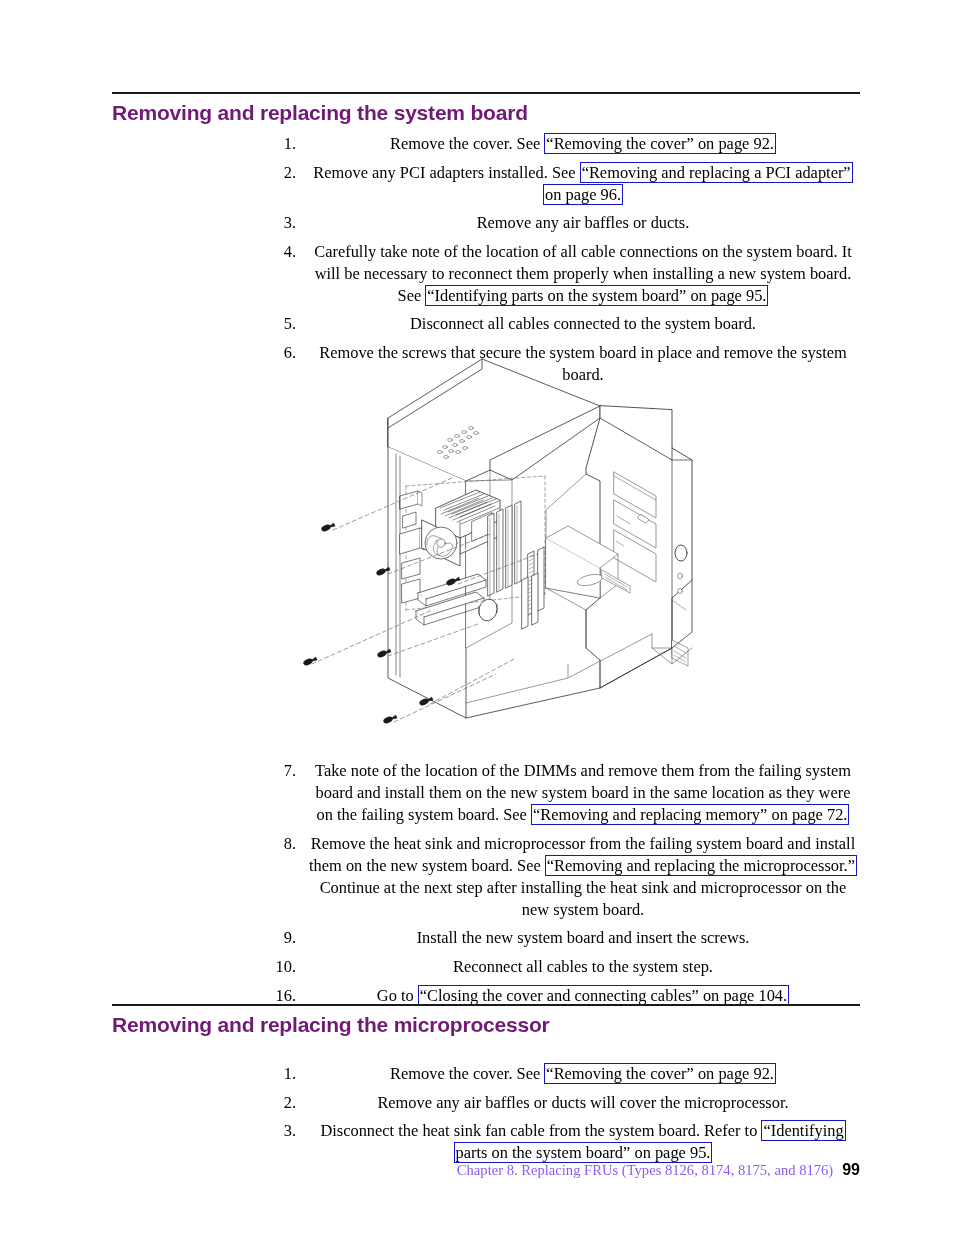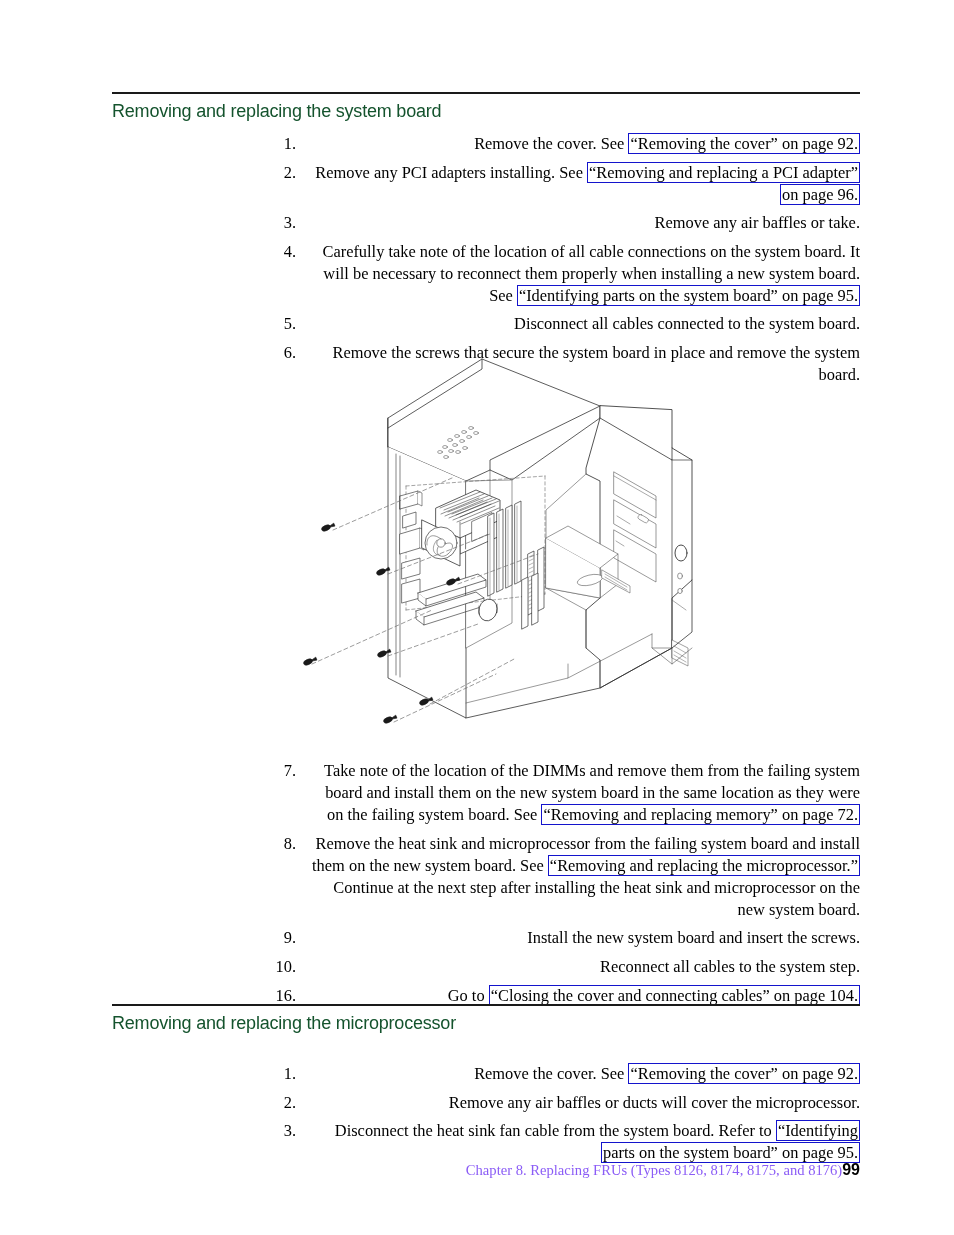--- a/index.html
+++ b/index.html
@@ -30,24 +30,24 @@
     left: 112px;
     width: 748px;
   }
   .section-rule {
     border-top: 2px solid #1a1a1a;
     width: 748px;
     height: 0;
   }
   .section-title {
     font-family: "Liberation Sans", sans-serif;
-    font-weight: normal;
-    font-size: 18px;
+    font-weight: bold;
+    font-size: 21px;
     letter-spacing: -0.2px;
-    color: #14532d;
+    color: #701a75;
     margin: 7px 0 0 0;
     line-height: 1.12;
   }
 
   
   ol.steps {
     list-style: none;
     margin: 0;
     padding: 0;
     position: absolute;
@@ -64,21 +64,21 @@
   ol.steps > li > .num {
     position: absolute;
     left: 0;
     top: 0;
     width: 26px;
     text-align: right;
     font-size: 16.4px;
   }
   ol.steps > li > .txt {
     display: block;
-    text-align: right;
+    text-align: center;
   }
 
   
   .xref {
     border: 1px solid #1414cc;
     padding: 0 1px 0 1px;
     margin: 0;
     box-decoration-break: clone;
     -webkit-box-decoration-break: clone;
     line-height: 1.18;
@@ -103,44 +103,45 @@
     top: 1161px;
     width: 748px;
     text-align: right;
     font-size: 14.6px;
   }
   .footer .chap { color: #8b5cf6; }
   .footer .pageno {
     font-family: "Liberation Sans", sans-serif;
     font-weight: bold;
     font-size: 16px;
+    margin-left: 9px;
   }
 </style>
 </head>
 <body>
 
 <div class="page">
 
   <div class="section" style="top:92px;">
     <div class="section-rule"></div>
     <h1 class="section-title">Removing and replacing the system board</h1>
   </div>
 
   <ol class="steps" style="top:133px;">
     <li>
       <span class="num">1.</span>
       <span class="txt"><span>Remove the cover. See </span><a class="xref" href="#">“Removing the cover” on page 92.</a></span>
     </li>
     <li>
       <span class="num">2.</span>
-      <span class="txt"><span>Remove any PCI adapters installing. See </span><a class="xref" href="#">“Removing and replacing a PCI adapter” on page 96.</a></span>
+      <span class="txt"><span>Remove any PCI adapters installed. See </span><a class="xref" href="#">“Removing and replacing a PCI adapter” on page 96.</a></span>
     </li>
     <li>
       <span class="num">3.</span>
-      <span class="txt">Remove any air baffles or take.</span>
+      <span class="txt">Remove any air baffles or ducts.</span>
     </li>
     <li>
       <span class="num">4.</span>
       <span class="txt"><span>Carefully take note of the location of all cable connections on the system board. It will be necessary to reconnect them properly when installing a new system board. See </span><a class="xref" href="#">“Identifying parts on the system board” on page 95.</a></span>
     </li>
     <li>
       <span class="num">5.</span>
       <span class="txt">Disconnect all cables connected to the system board.</span>
     </li>
     <li>

